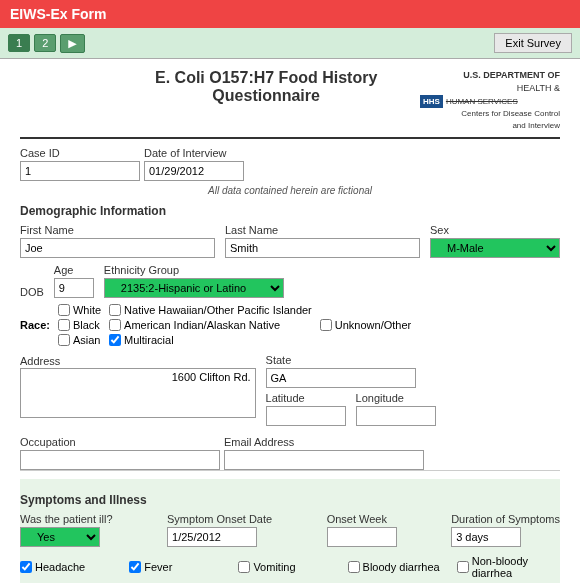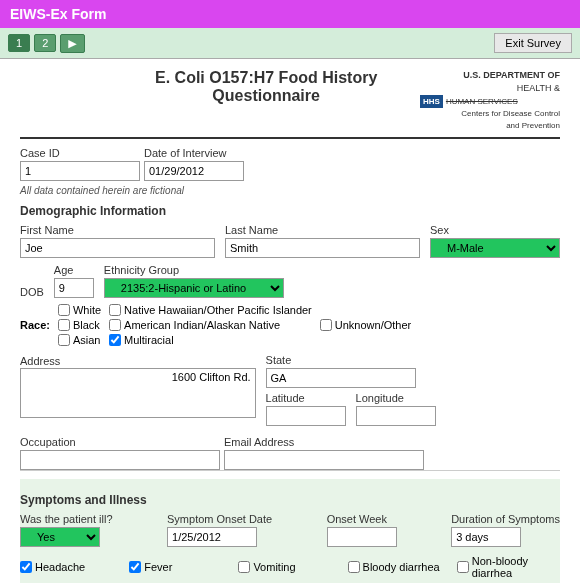--- a/index.html
+++ b/index.html
@@ -1,20 +1,20 @@
 <!DOCTYPE html>
 <html><head>
   <meta charset="utf-8">
   <style>
     * { box-sizing: border-box; margin: 0; padding: 0; }
     body { font-family: Arial, sans-serif; font-size: 12px; background: #fff; width: 580px; }
 
     
     .app-header {
-      background: #d946ef;
+      background: #ef4444;
       color: white;
       padding: 6px 10px;
       font-size: 14px;
       font-weight: bold;
     }
 
     
     .toolbar {
       background: #d4edda;
       border-bottom: 1px solid #aaa;
@@ -89,21 +89,21 @@
       font-size: 11px;
       color: #333;
     }
     .field-input {
       border: 1px solid #999;
       padding: 2px 4px;
       font-size: 11px;
       height: 20px;
     }
     .fictional-note {
-      text-align: left;
+      text-align: center;
       font-size: 10px;
       color: #555;
       font-style: italic;
       margin-bottom: 6px;
     }
 
     
     .section-header {
       font-weight: bold;
       font-size: 12px;
@@ -247,21 +247,21 @@
     <div style="flex:0.3"></div>
     <div class="form-title">E. Coli O157:H7 Food History Questionnaire</div>
     <div class="dept-logo">
       <div class="dept-name">U.S. DEPARTMENT OF</div>
       <div>HEALTH &amp;</div>
       <div style="display:flex;align-items:center;gap:3px;margin-top:1px;">
         <div style="background:#1a4f8c;color:white;font-size:8px;font-weight:bold;padding:1px 3px;">HHS</div>
         <span style="font-size:8px;text-decoration:line-through;">HUMAN SERVICES</span>
       </div>
       <div style="font-size:8px;">Centers for Disease Control</div>
-      <div style="font-size:8px;">and Prevention</div>
+      <div style="font-size:8px;">and Interview</div>
     </div>
   </div>
 
   <div class="case-row">
     <div class="field-group">
       <label class="field-label">Case ID</label>
       <input type="text" class="field-input case-id-input" value="1" style="">
     </div>
     <div class="field-group">
       <label class="field-label">Date of Interview</label>

